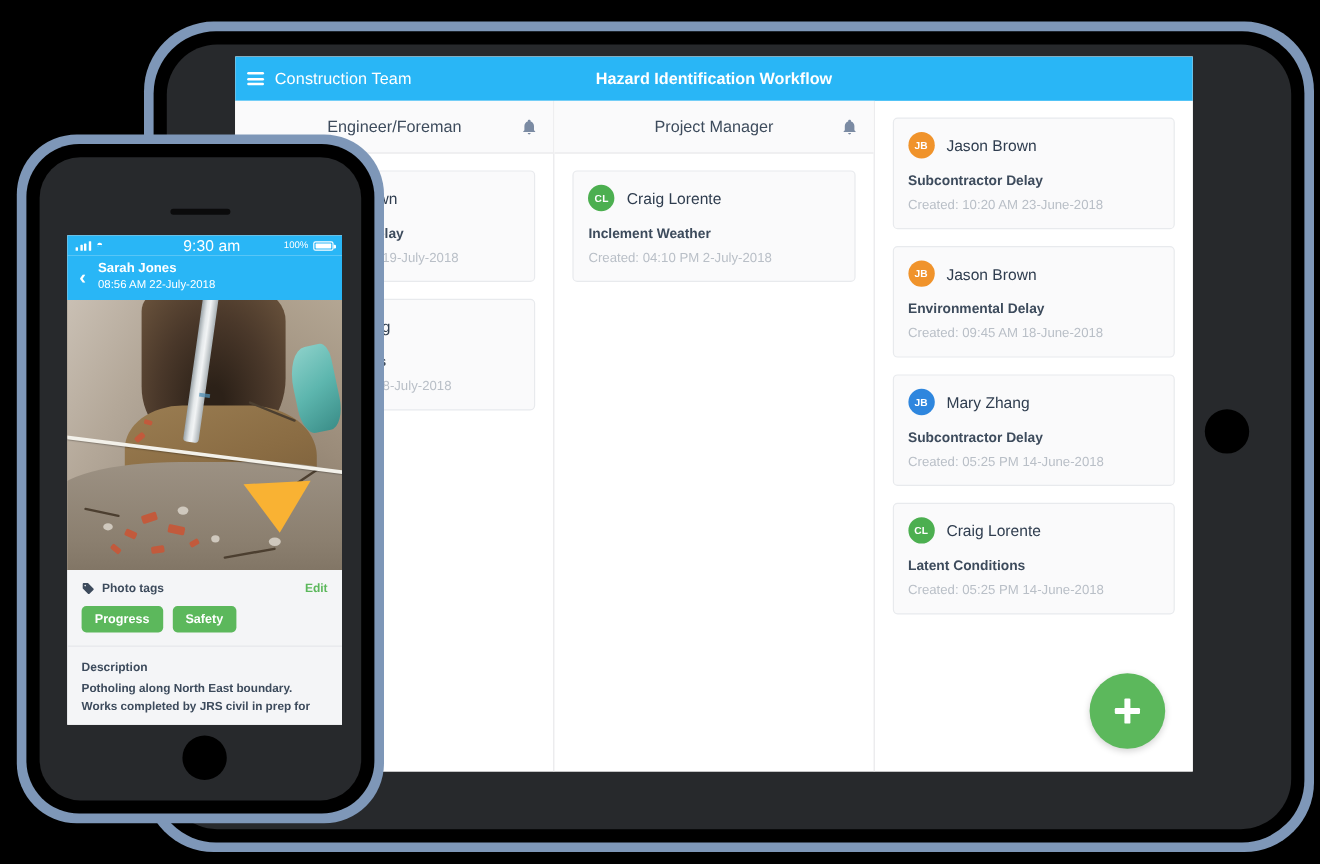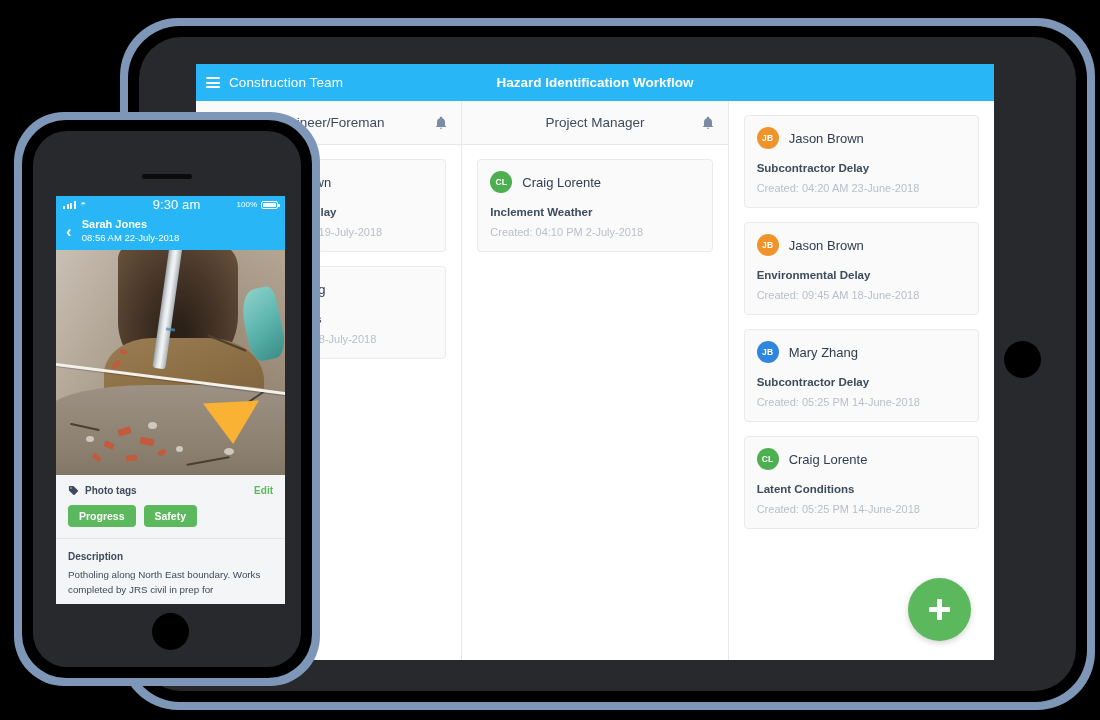--- a/index.html
+++ b/index.html
@@ -52,21 +52,21 @@
     left: 1004px;
     top: 341px;
     width: 37px;
     height: 37px;
     border-radius: 50%;
     background: #000000;
   }
   .tablet-screen {
     position: absolute;
     left: 196px;
-    top: 64px;
+    top: 47px;
     width: 798px;
     height: 596px;
     background: #ffffff;
     overflow: hidden;
   }
 
   
   .app-bar {
     position: relative;
     height: 37px;
@@ -435,21 +435,21 @@
     font-weight: bold;
     padding: 5px 11px;
     border-radius: 4px;
   }
   .desc-panel {
     background: #f4f5f7;
     padding: 12px 12px 10px 12px;
     flex: 1 1 auto;
   }
   .desc-label { font-size: 10px; font-weight: bold; color: #3d4b5c; margin-bottom: 5px; }
-  .desc-text { font-size: 9.8px; color: #3d4b5c; line-height: 1.55; }
+  .desc-text { font-size: 9.8px; color: #3d4b5c; line-height: 1.55; font-weight: bold; }
 </style>
 </head>
 <body>
 
 <div id="stage">
 
   <div class="tablet-outline"></div>
   <div class="tablet-gap"></div>
   <div class="tablet-body"></div>
   <div class="tablet-home"></div>
@@ -519,21 +519,21 @@
       </div>
 
       <div class="column">
         <div class="column-body">
           <div class="card">
             <div class="card-user">
               <span class="avatar" style="background: rgb(240, 147, 43);">JB</span>
               <span class="card-name">Jason Brown</span>
             </div>
             <div class="card-type">Subcontractor Delay</div>
-            <div class="card-created">Created: 04:20 AM 23-June-2018</div>
+            <div class="card-created">Created: 10:20 AM 23-June-2018</div>
           </div>
           <div class="card">
             <div class="card-user">
               <span class="avatar" style="background: rgb(240, 147, 43);">JB</span>
               <span class="card-name">Jason Brown</span>
             </div>
             <div class="card-type">Environmental Delay</div>
             <div class="card-created">Created: 09:45 AM 18-June-2018</div>
           </div>
           <div class="card">

